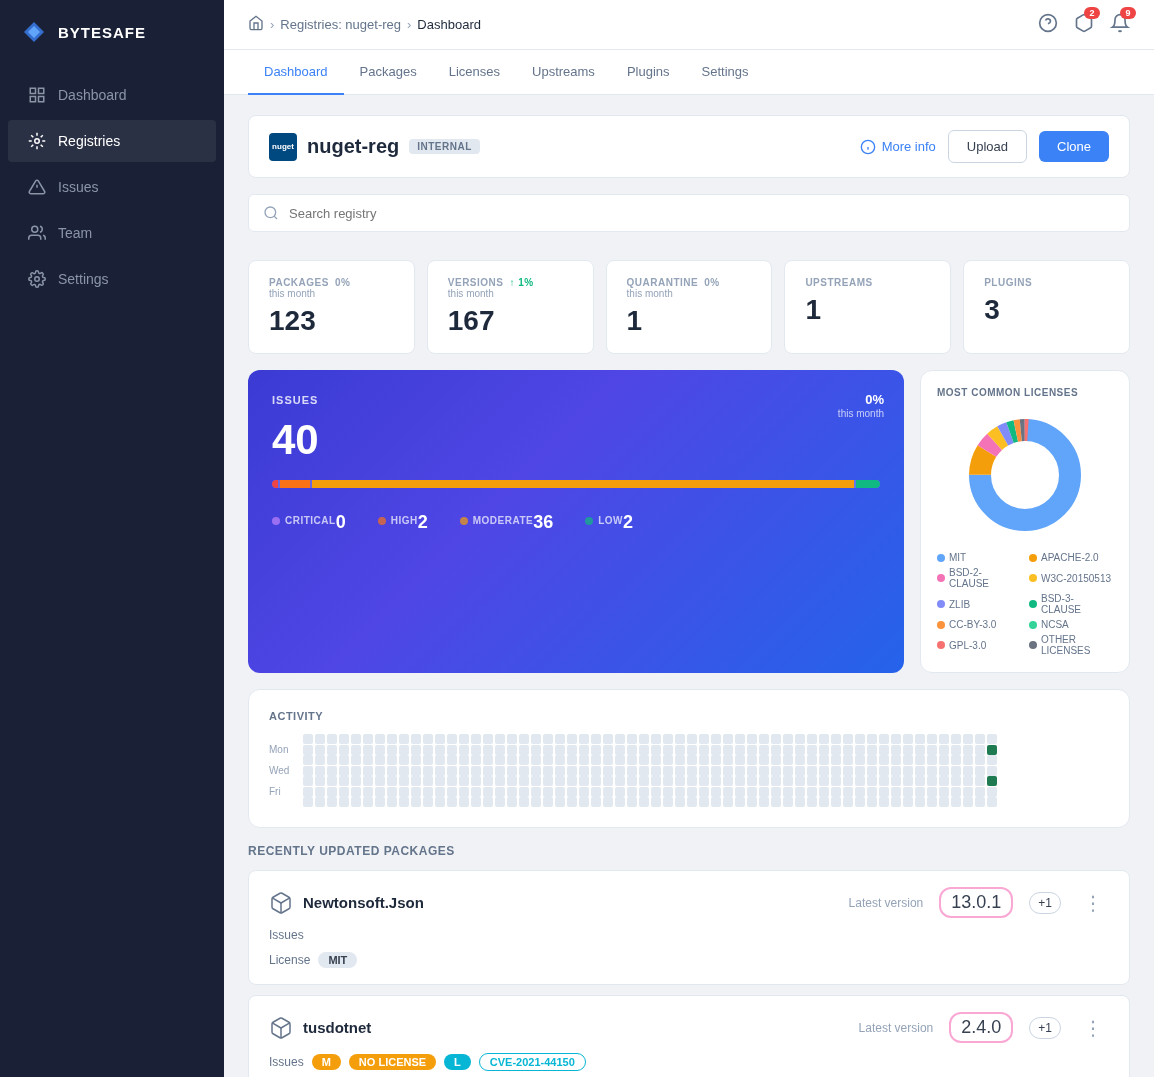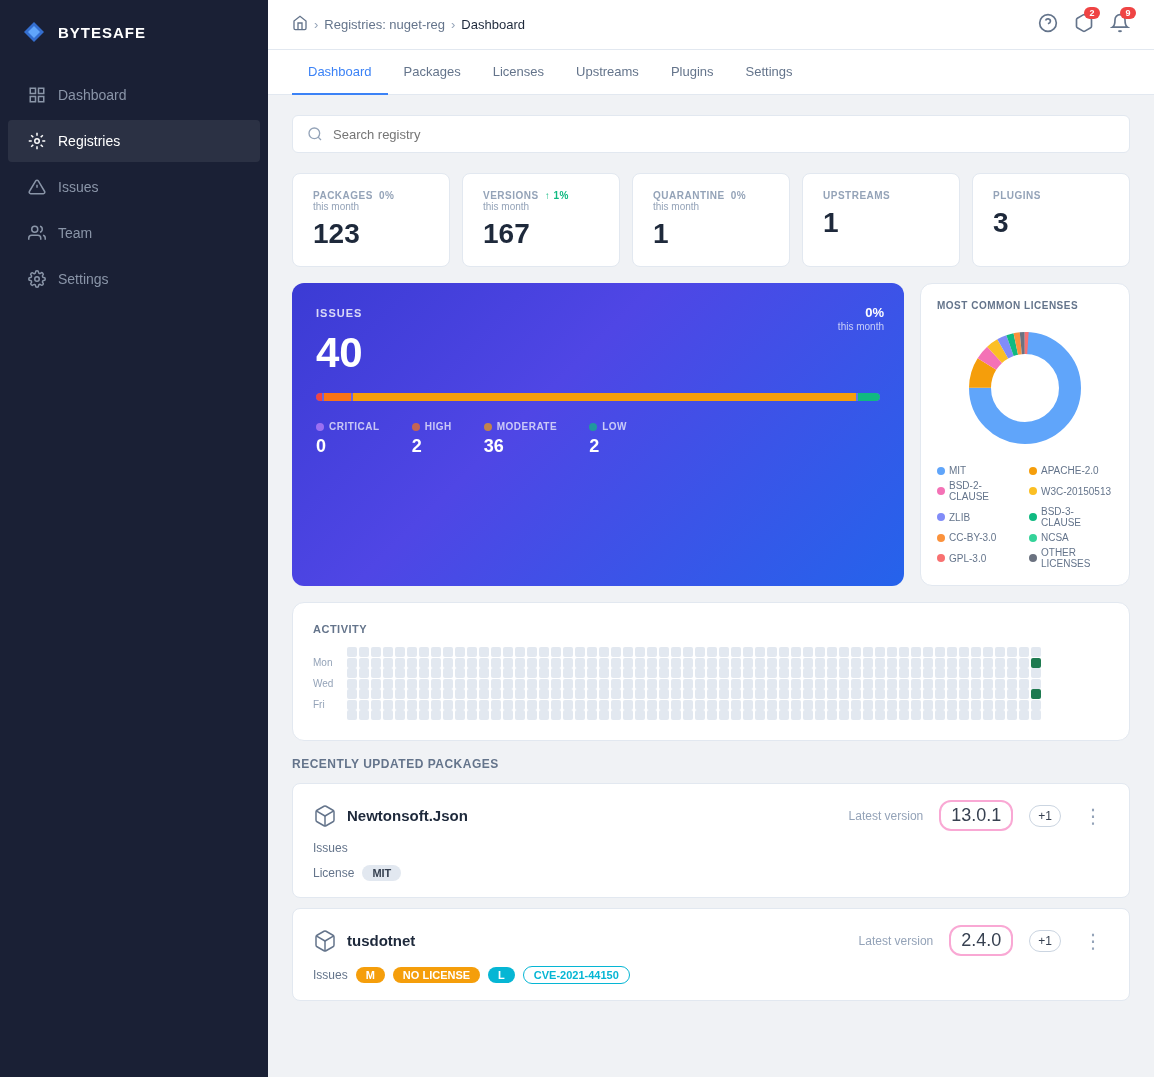--- a/index.html
+++ b/index.html
@@ -1,20 +1,20 @@
 <!DOCTYPE html>
 <html><head>
   <meta charset="utf-8">
   <style>
     * { box-sizing: border-box; margin: 0; padding: 0; }
     body { font-family: -apple-system, BlinkMacSystemFont, 'Segoe UI', sans-serif; background: #f0f2f5; display: flex; height: 100vh; overflow: hidden; }
 
     
     .sidebar {
-      width: 268px;
+      width: 224px;
       background: #1a2035;
       color: #cdd5e0;
       display: flex;
       flex-direction: column;
       flex-shrink: 0;
       height: 100vh;
     }
     .sidebar-logo {
       display: flex;
       align-items: center;
@@ -189,21 +189,21 @@
 
     
     .search-bar {
       background: white;
       border: 1px solid #e2e8f0;
       border-radius: 6px;
       padding: 10px 14px;
       display: flex;
       align-items: center;
       gap: 10px;
-      margin-bottom: 20px;
+      margin-bottom: 28px;
     }
     .search-bar input {
       border: none;
       outline: none;
       flex: 1;
       font-size: 13px;
       color: #374151;
     }
     .search-bar svg { color: #94a3b8; width: 16px; height: 16px; }
 
@@ -279,21 +279,21 @@
       margin-bottom: 20px;
     }
     .bar-critical { background: #ef4444; width: 1%; border-radius: 4px 0 0 4px; }
     .bar-high { background: #f97316; width: 5%; }
     .bar-moderate { background: #f59e0b; width: 90%; }
     .bar-low { background: #10b981; width: 4%; border-radius: 0 4px 4px 0; }
     .issues-breakdown {
       display: flex;
       gap: 32px;
     }
-    .breakdown-item { display: flex; flex-direction: column; }
+    .breakdown-item { display: flex; flex-direction: row; align-items: center; }
     .breakdown-label {
       font-size: 10px;
       font-weight: 600;
       letter-spacing: 0.5px;
       opacity: 0.7;
       display: flex;
       align-items: center;
       gap: 5px;
     }
     .dot {
@@ -560,20 +560,39 @@
     <div class="nav-tab active">Dashboard</div>
     <div class="nav-tab">Packages</div>
     <div class="nav-tab">Licenses</div>
     <div class="nav-tab">Upstreams</div>
     <div class="nav-tab">Plugins</div>
     <div class="nav-tab">Settings</div>
   </div>
 
   <div class="content">
 
+    <div class="registry-header">
+      <div class="registry-title">
+        <div class="nuget-icon">nuget</div>
+        <span class="registry-name">nuget-reg</span>
+        <span class="internal-badge">INTERNAL</span>
+      </div>
+      <div class="registry-actions">
+        <button class="more-info-btn">
+          <svg width="16" height="16" viewBox="0 0 24 24" fill="none" stroke="currentColor" stroke-width="2">
+              <circle cx="12" cy="12" r="10"></circle>
+              <line x1="12" y1="16" x2="12" y2="12"></line>
+              <line x1="12" y1="8" x2="12.01" y2="8"></line>
+            </svg>
+          <span>More info</span>
+        </button>
+        <button class="btn-upload">Upload</button>
+        <button class="btn-clone">Clone</button>
+      </div>
+    </div>
 
     <div class="search-bar">
       <svg viewBox="0 0 24 24" fill="none" stroke="currentColor" stroke-width="2">
           <circle cx="11" cy="11" r="8"></circle>
           <line x1="21" y1="21" x2="16.65" y2="16.65"></line>
         </svg>
       <input type="text" placeholder="Search registry" style="">
     </div>
 
     <div class="stats-row">

